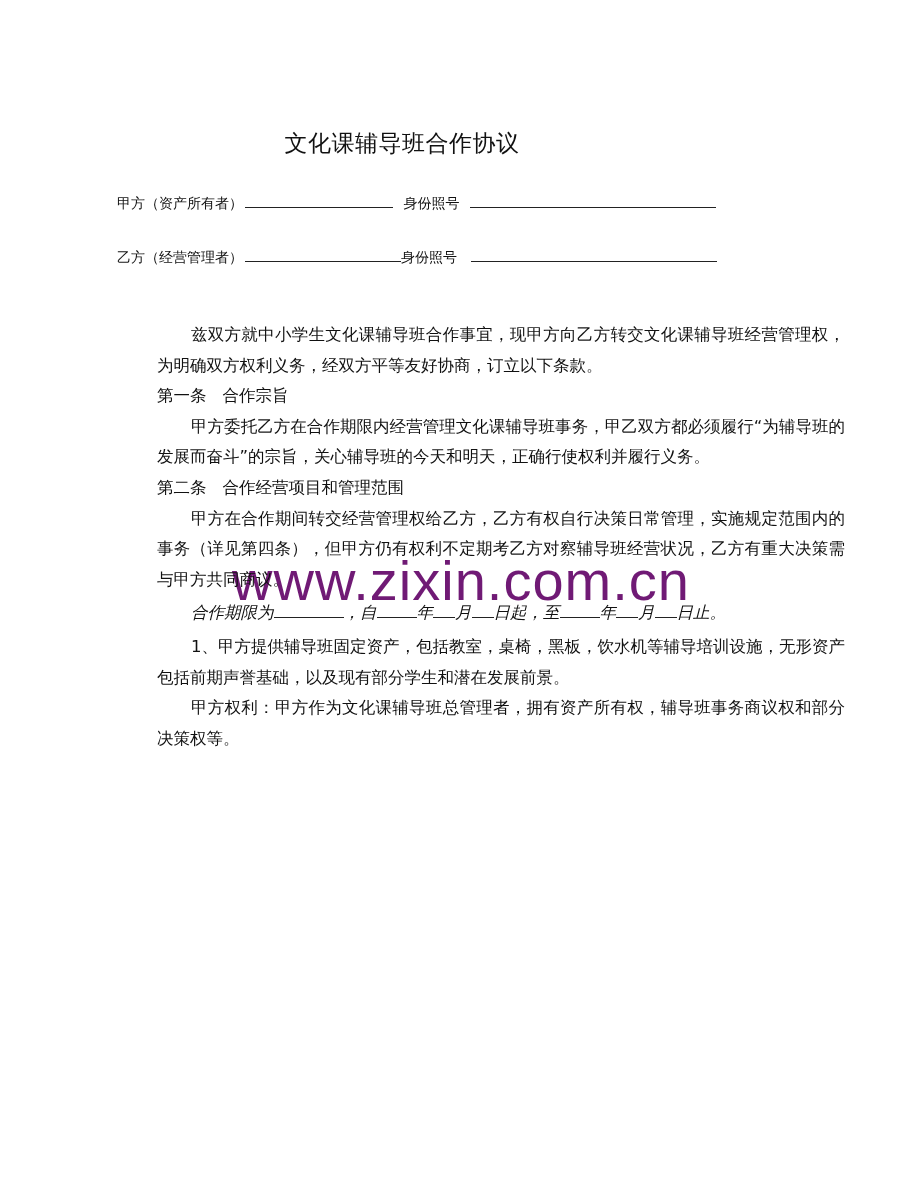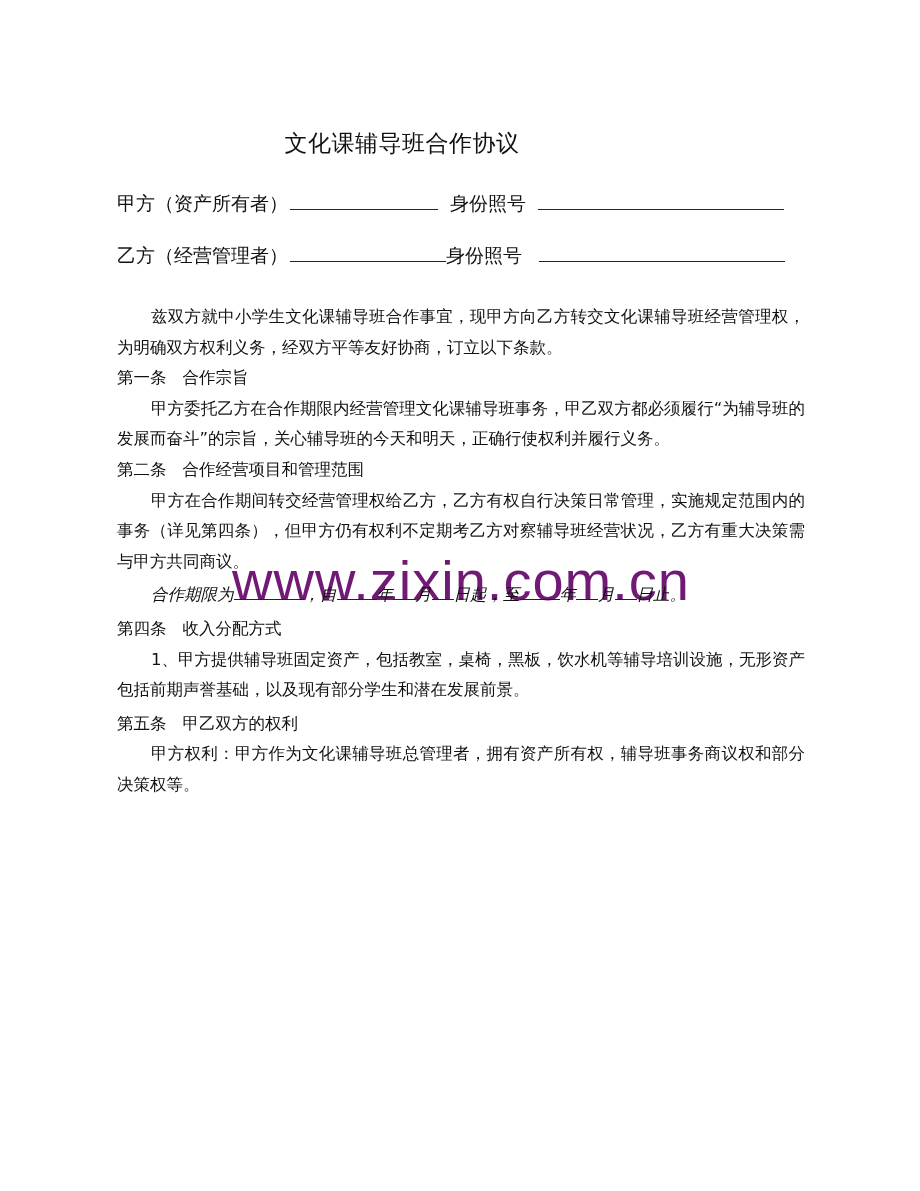--- a/index.html
+++ b/index.html
@@ -1,21 +1,21 @@
 <!DOCTYPE html>
 <html><head>
 <meta charset="utf-8">
 <style>
   html, body { margin:0; padding:0; background:#ffffff; }
   body { width:920px; height:1191px; position:relative; overflow:hidden;
          font-family:"DejaVu Sans","Liberation Sans",sans-serif; color:#111; }
   .page { position:absolute; left:0; top:0; width:920px; height:1191px; background:#fff; }
   .title { position:absolute; left:0; width:804px; top:128px; text-align:center;
            font-size:23px; letter-spacing:0.5px; color:#111; }
-  .line { position:absolute; left:117px; font-size:19px; white-space:nowrap; line-height:22px; }
+  .line { position:absolute; left:117px; font-size:14px; white-space:nowrap; line-height:22px; }
   .blank { display:inline-block; border-bottom:1px solid #222; height:15px; vertical-align:baseline; }
   .body { position:absolute; left:117px; width:688px; font-size:16.5px; line-height:30.6px; }
   .body p { margin:0; text-align:justify; }
   .indent { text-indent:34px; }
   .heading { }
   .gap { display:inline-block; width:16px; }
   .watermark { position:absolute; left:232px; top:548px; font-size:56px;
                font-family:"Liberation Sans",sans-serif; color:#701a75; letter-spacing:1px;
                pointer-events:none; z-index:0; }
   .content { position:relative; z-index:1; }
@@ -35,42 +35,36 @@
       <span>甲方（资产所有者）</span><span class="blank" style="width:148px;margin-left:2px;"></span>
       <span style="margin-left:6px;">身份照号</span>
       <span class="blank" style="width:246px;margin-left:6px;"></span>
     </div>
 
     <div class="line" style="top:246px;font-family:Liberation Mono, monospace;">
       <span>乙方（经营管理者）</span><span class="blank" style="width:156px;margin-left:2px;"></span><span>身份照号</span>
       <span class="blank" style="width:246px;margin-left:6px;"></span>
     </div>
 
-    <div class="body" style="top:302px;">
+    <div class="body" style="top:320px;margin-left:40px;">
       <p class="indent">兹双方就中小学生文化课辅导班合作事宜，现甲方向乙方转交文化课辅导班经营管理权，为明确双方权利义务，经双方平等友好协商，订立以下条款。</p>
 
       <p class="heading">
         <span>第一条</span><span class="gap"></span><span>合作宗旨</span>
       </p>
       <p class="indent">甲方委托乙方在合作期限内经营管理文化课辅导班事务，甲乙双方都必须履行“为辅导班的发展而奋斗”的宗旨，关心辅导班的今天和明天，正确行使权利并履行义务。</p>
 
       <p class="heading">
         <span>第二条</span><span class="gap"></span><span>合作经营项目和管理范围</span>
       </p>
       <p class="indent">甲方在合作期间转交经营管理权给乙方，乙方有权自行决策日常管理，实施规定范围内的事务（详见第四条），但甲方仍有权利不定期考乙方对察辅导班经营状况，乙方有重大决策需与甲方共同商议。</p>
 
       <p class="indent" style="margin-top:3px;margin-bottom:3px;font-style:italic;">
         <span>合作期限为</span><span class="blank" style="width:70px;"></span><span>，自</span><span class="blank" style="width:40px;"></span><span>年</span><span class="blank" style="width:22px;"></span><span>月</span><span class="blank" style="width:22px;"></span><span>日起，至</span><span class="blank" style="width:40px;"></span><span>年</span><span class="blank" style="width:22px;"></span><span>月</span><span class="blank" style="width:22px;"></span><span>日止。</span>
       </p>
 
-      <p class="heading">
-        <span>第四条</span><span class="gap"></span><span>收入分配方式</span>
-      </p>
       <p class="indent">1、甲方提供辅导班固定资产，包括教室，桌椅，黑板，饮水机等辅导培训设施，无形资产包括前期声誉基础，以及现有部分学生和潜在发展前景。</p>
 
-      <p class="heading" style="margin-top:3px;">
-        <span>第五条</span><span class="gap"></span><span>甲乙双方的权利</span>
-      </p>
       <p class="indent">甲方权利：甲方作为文化课辅导班总管理者，拥有资产所有权，辅导班事务商议权和部分决策权等。</p>
     </div>
 
   </div>
 </div>
 
 </body></html>

